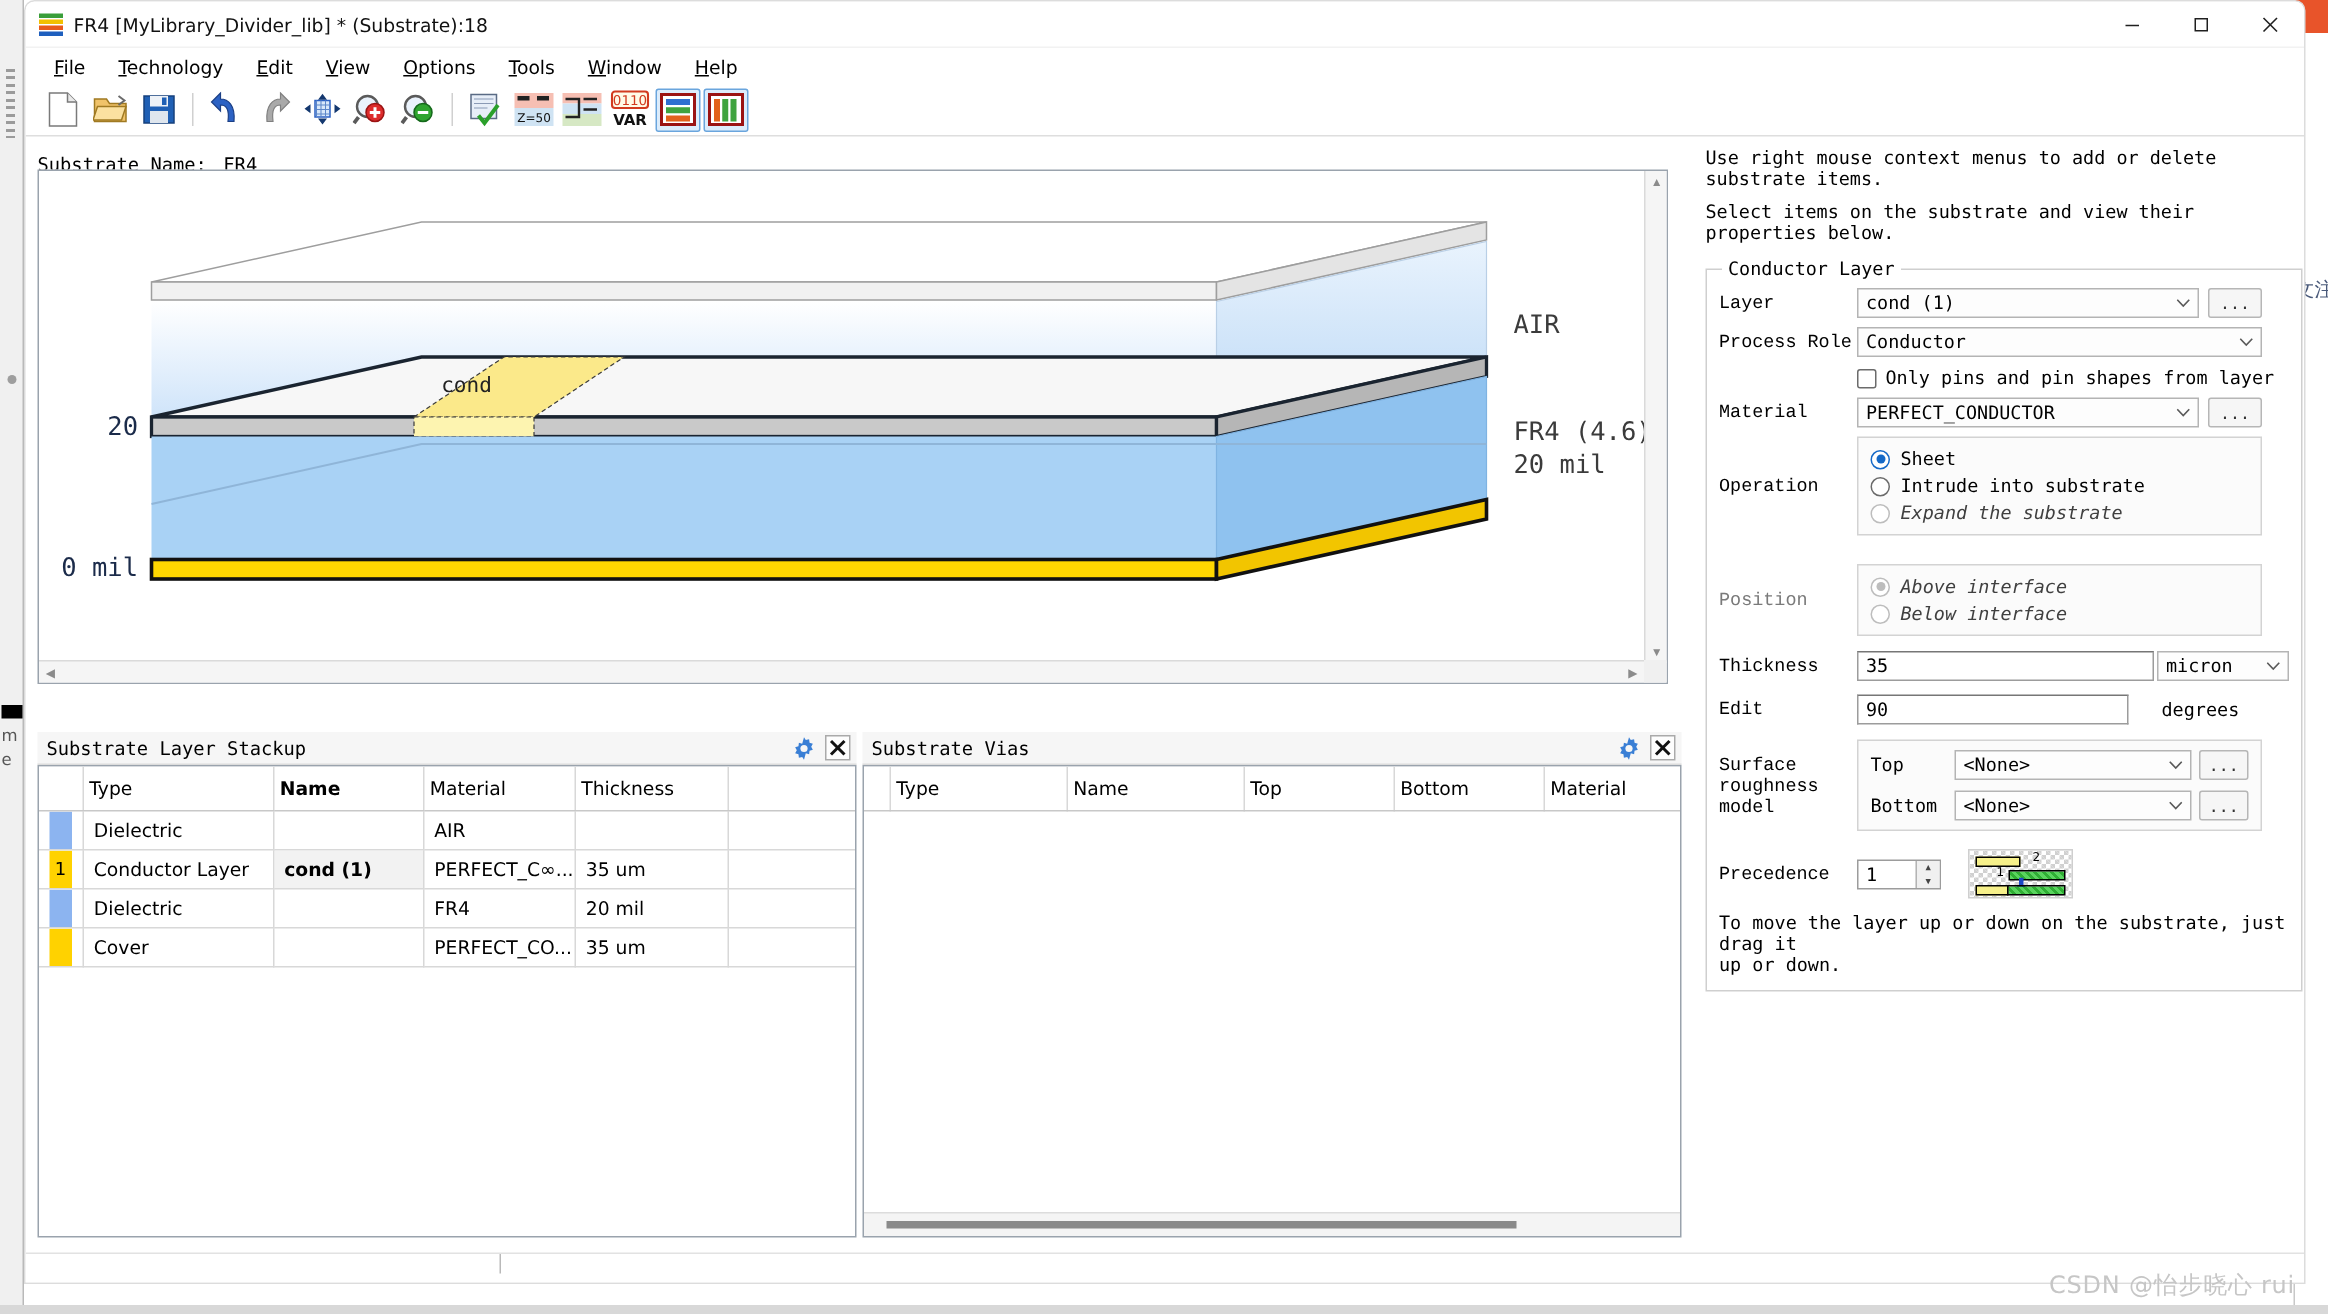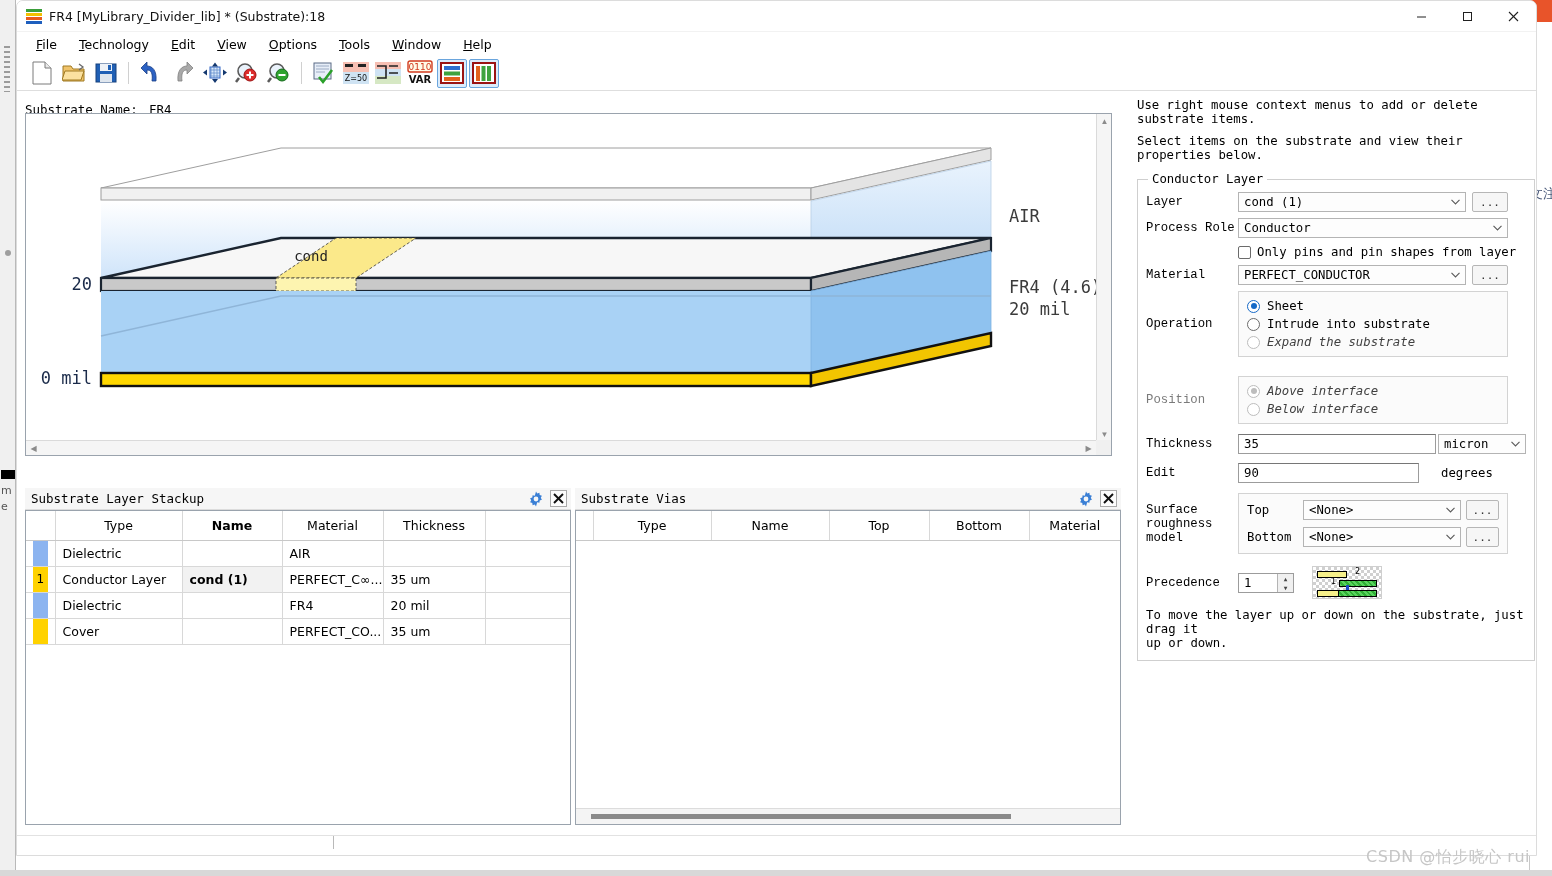--- a/index.html
+++ b/index.html
@@ -172,21 +172,21 @@
 
   .grid-box {
     position: absolute; background: #ffffff; border: 1px solid #9aa3ad;
     overflow: hidden;
   }
   table.grid { border-collapse: collapse; width: 100%; table-layout: fixed; }
   table.grid th {
     font-family: "DejaVu Sans", sans-serif; font-weight: normal;
     font-size: 12.5px; color: #000; height: 29px;
     border-right: 1px solid #d8d8d8; border-bottom: 1px solid #c8c8c8;
-    background: #ffffff; text-align: center; padding: 0 4px;
+    background: #ffffff; text-align: left; padding: 0 4px;
   }
   table.grid th.bold { font-weight: bold; }
   table.grid td {
     font-family: "DejaVu Sans", sans-serif; font-size: 12.5px; color: #000;
     height: 25px; border-right: 1px solid #d8d8d8; border-bottom: 1px solid #d8d8d8;
     padding: 0 7px; white-space: nowrap; overflow: hidden;
   }
   td.swatch-cell { padding: 0; }
   .swatch {
     width: 100%; height: 25px; display: flex; align-items: center; justify-content: center;

